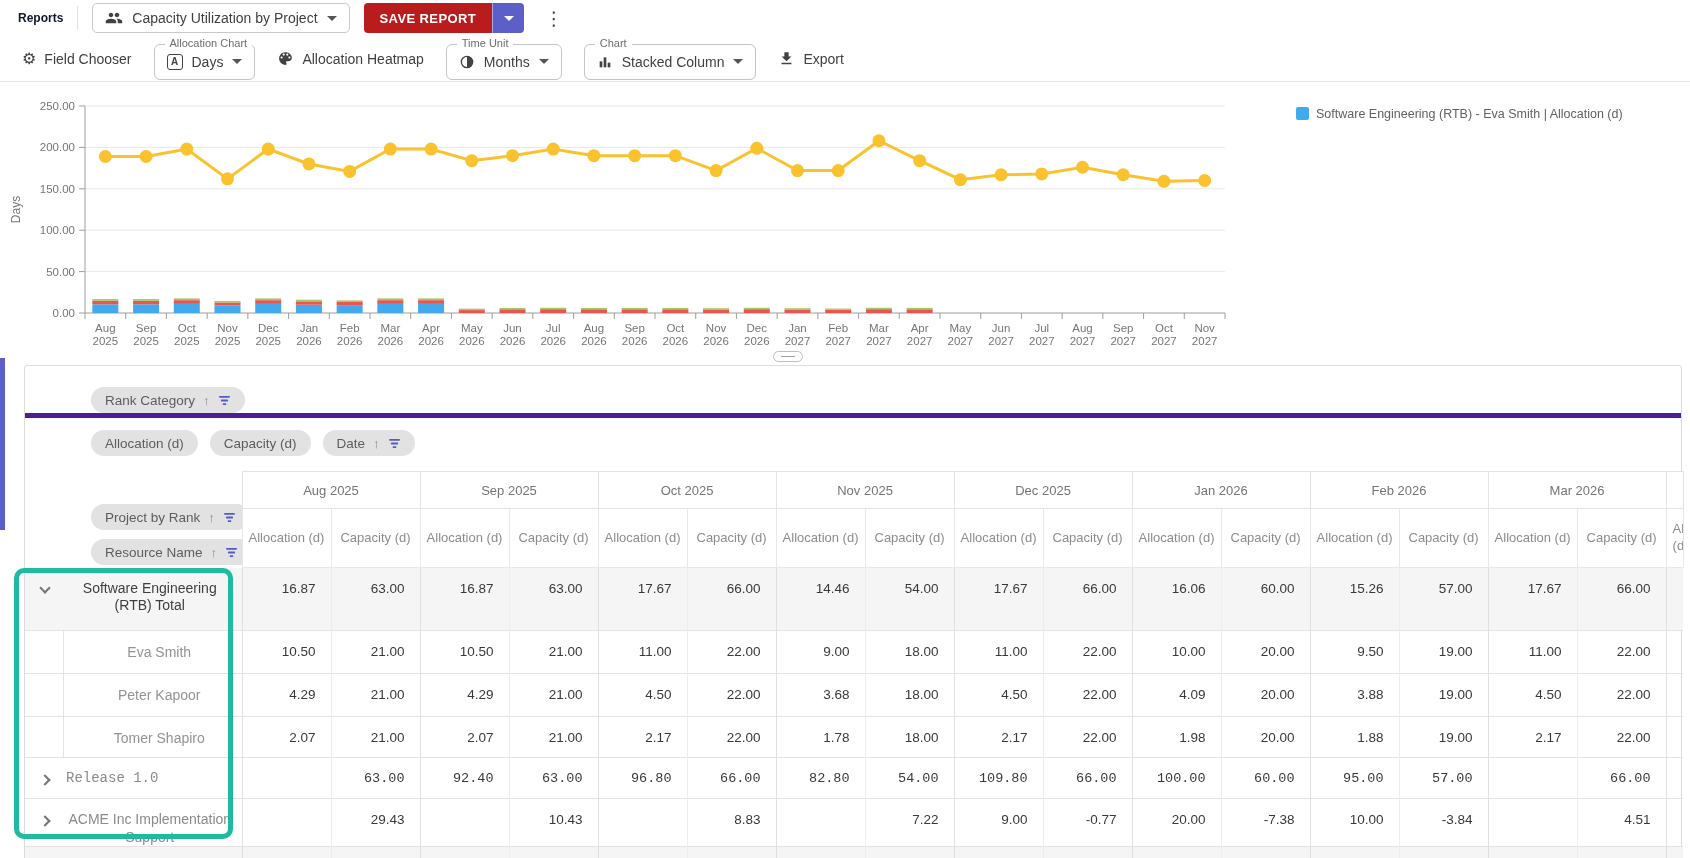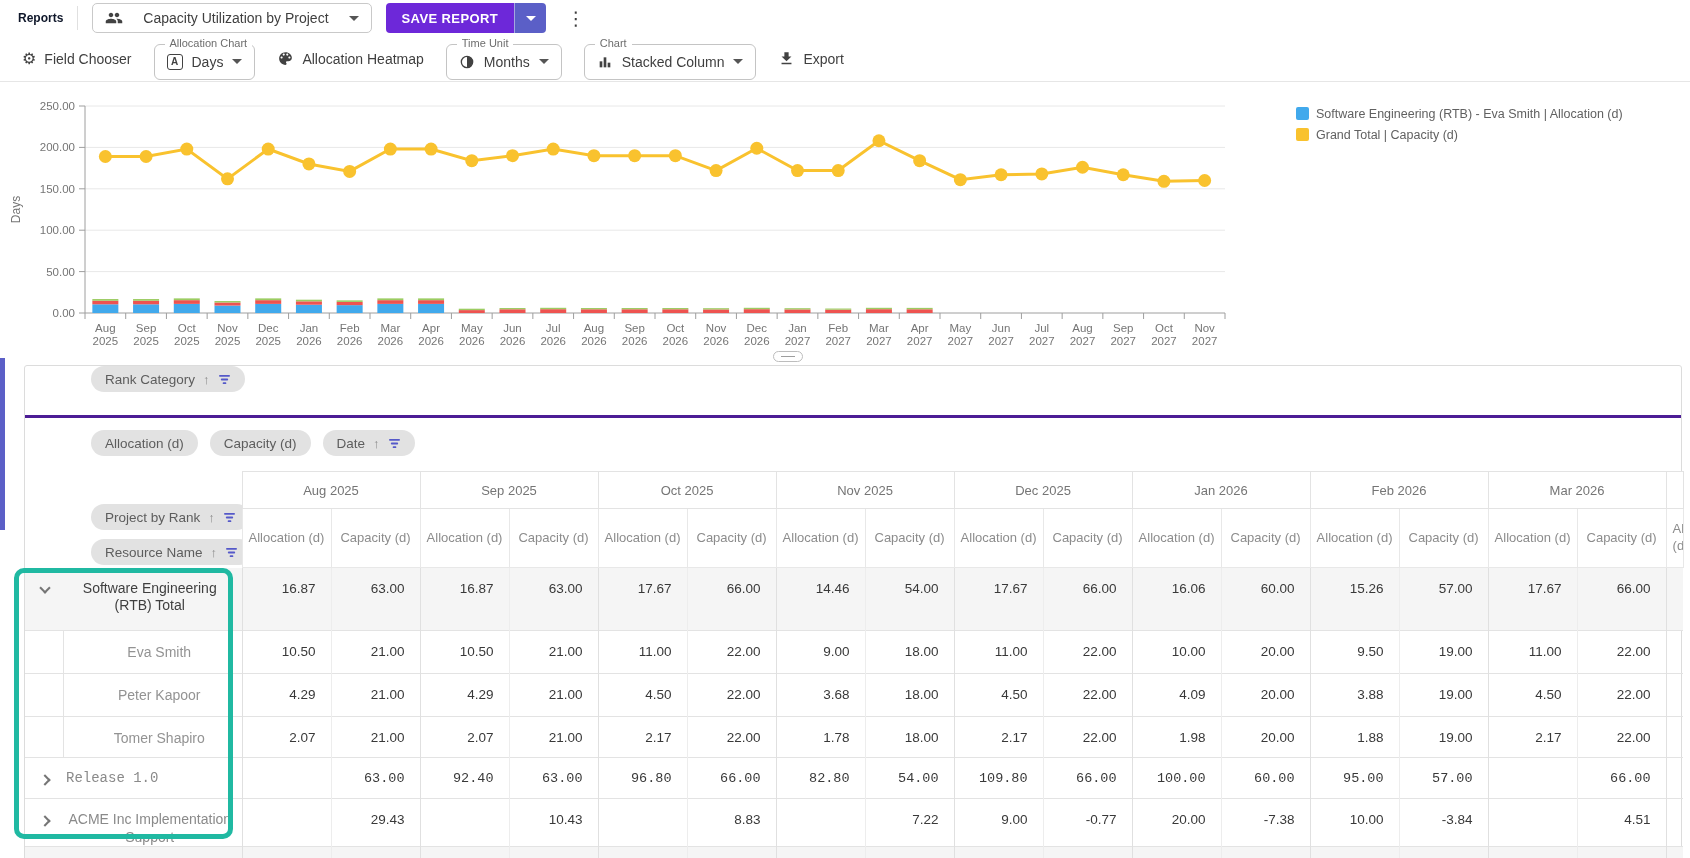--- a/index.html
+++ b/index.html
@@ -5,28 +5,28 @@
   * { box-sizing: border-box; margin: 0; padding: 0; }
   html,body { width:1690px; height:858px; overflow:hidden; background:#fff;
     font-family:"Liberation Sans", sans-serif; }
   .app { position:relative; width:1690px; height:858px; background:#fff; }
 
   
   .topbar { position:absolute; top:0; left:0; right:0; height:36px;
     display:flex; align-items:center; padding-left:18px; gap:14px; background:#fff; }
   .page-title { font-size:12px; font-weight:bold; color:#0f172a; }
   .vdiv { width:1px; height:24px; background:#e0e0e0; }
-  .report-select { display:flex; align-items:center; gap:20px; height:30px;
+  .report-select { display:flex; align-items:center; gap:9px; height:30px;
     border:1px solid #c9c9c9; border-radius:5px; background:#fff; padding:0 12px;
     font-size:14px; color:#3f3f3f; cursor:pointer; }
   .report-select svg { width:18px; height:18px; fill:#424242; }
   .caret { width:0; height:0; border-left:5px solid transparent; border-right:5px solid transparent;
     border-top:5px solid #555; display:inline-block; }
   .save-split { display:flex; height:30px; border-radius:4px; overflow:hidden; }
-  .save-main { background:#6d28d9; color:#fff; border:none; font-size:13px; font-weight:bold;
+  .save-main { background:#b91c1c; color:#fff; border:none; font-size:13px; font-weight:bold;
     letter-spacing:.4px; padding:0 16px; cursor:pointer; font-family:inherit; }
   .save-caret { background:#5b5fc7; border:none; border-left:1px solid rgba(255,255,255,.45);
     width:32px; display:flex; align-items:center; justify-content:center; cursor:pointer; }
   .save-caret .caret { border-top-color:#fff; }
   .kebab { background:none; border:none; font-size:19px; color:#3c3c3c; cursor:pointer; padding:0 6px; }
 
   
   .toolbar { position:absolute; top:36px; left:0; right:0; height:46px;
     display:flex; align-items:center; gap:22px; padding-left:22px;
     border-bottom:1px solid #e6e6e6; background:#fff; }
@@ -56,21 +56,21 @@
     border:1px solid #bdbdbd; border-radius:6px; background:#fff;
     display:flex; align-items:center; justify-content:center; cursor:row-resize; }
   .split-handle span { display:block; width:14px; height:1px; background:#9e9e9e; }
 
   
   .pivot { position:absolute; top:365px; left:0; width:1690px; height:493px; overflow:hidden; }
   .accent-stripe { position:absolute; top:358px; left:0; width:5px; height:172px; background:#5b5fc7; }
   .panel { position:absolute; left:24px; top:0; width:1658px; height:620px;
     border:1px solid #dcdcdc; border-radius:3px 3px 0 0; background:#fff; }
   .chip-row1 { position:absolute; top:0; left:0; right:0; height:52px;
-    border-bottom:3px solid #4c1d95; display:flex; align-items:flex-start; padding-left:66px; }
+    border-bottom:5px solid #4c1d95; display:flex; align-items:flex-end; padding-left:66px; }
   .chip-row2 { position:absolute; top:64px; left:66px; display:flex; gap:12px; }
   .left-chips { position:absolute; top:138px; left:66px; display:flex; flex-direction:column; gap:9px; align-items:flex-start; }
   .chip { display:flex; align-items:center; gap:8px; height:26px; padding:0 14px;
     background:#e2e2e2; border-radius:14px; font-size:13.5px; color:#5d5d5d;
     white-space:nowrap; cursor:pointer; }
   .chip .sort { color:#8a8a8a; font-size:13px; }
   .chip svg { width:13px; height:11px; }
 
   
   table.pivot-table { position:absolute; top:105px; left:0; width:1658px;
@@ -356,24 +356,20 @@
         <text x="1163.9285714285716" y="250" text-anchor="middle" font-size="11.5" fill="#757575">Oct</text>
         <text x="1163.9285714285716" y="263" text-anchor="middle" font-size="11.5" fill="#757575">2027</text>
         <text x="1204.642857142857" y="250" text-anchor="middle" font-size="11.5" fill="#757575">Nov</text>
         <text x="1204.642857142857" y="263" text-anchor="middle" font-size="11.5" fill="#757575">2027</text>
       </svg>
     <ul class="legend" id="chart-legend">
         <li>
           <span class="swatch" style="background: rgb(65, 169, 236);"></span>
           <span class="ltext">Software Engineering (RTB) - Eva Smith | Allocation (d)</span>
         </li>
-        <li>
-          <span class="swatch" style="background: rgb(249, 194, 46);"></span>
-          <span class="ltext">Grand Total | Capacity (d)</span>
-        </li>
       </ul>
   </section>
 
   <div class="split-handle">
       <span></span>
     </div>
 
   <section class="pivot">
     <div class="panel">
       <div class="chip-row1">

